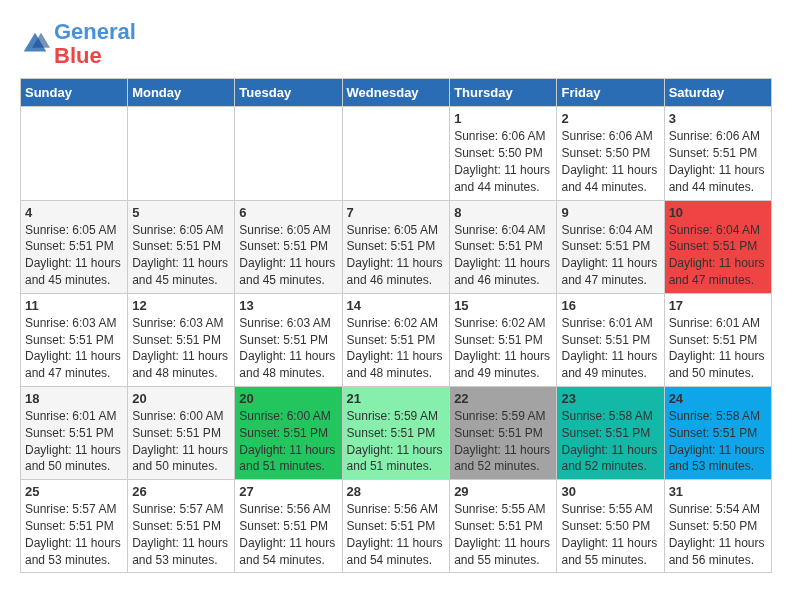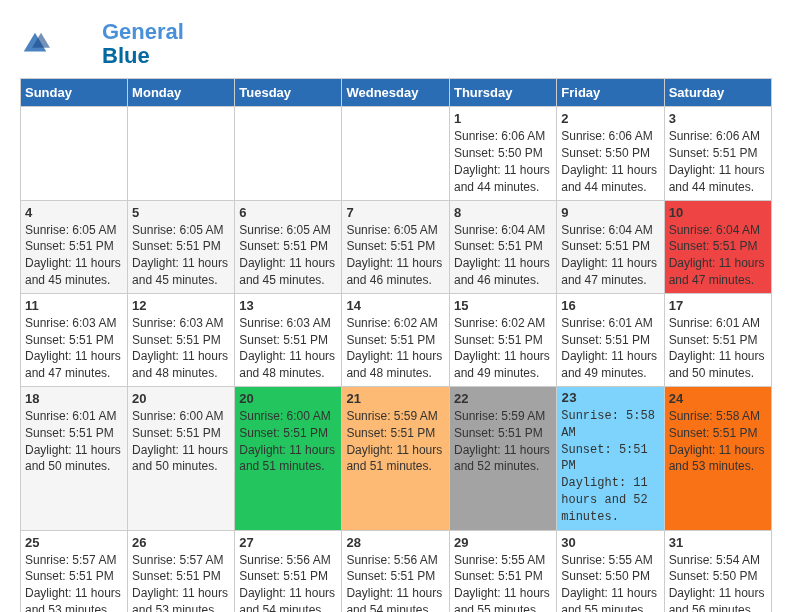--- a/index.html
+++ b/index.html
@@ -12,21 +12,20 @@
     }
     .header {
       display: flex;
       justify-content: space-between;
       align-items: flex-start;
       margin-bottom: 10px;
     }
     .logo {
       display: flex;
       align-items: center;
-      gap: 48px;
     }
     .logo-text {
       font-size: 22px;
       font-weight: bold;
       color: #1a1a6e;
       line-height: 1.1;
     }
     .logo-text span {
       color: #4a90d9;
     }
@@ -93,21 +92,21 @@
 <body>
 
 <div class="header">
   <div class="logo">
     <svg class="logo-icon" viewBox="0 0 40 40">
       <polygon points="20,5 35,30 5,30" fill="#2a6db5" opacity="0.85"></polygon>
       <polygon points="28,5 40,25 16,25" fill="#1a4a8a" opacity="0.6"></polygon>
     </svg>
     <div>
       <div class="logo-text">
-        <span>General</span><br><span style="color:#0369a1">Blue</span>
+        <span>General</span><br><span style="color:#ef4444">Blue</span>
       </div>
     </div>
   </div>
   <div class="title-block">
     <div class="month-title"></div>
     <div class="location"></div>
   </div>
 </div>
 
 <table class="calendar">
@@ -207,33 +206,33 @@
           <div class="day-info">Sunrise: 6:01 AM<br>Sunset: 5:51 PM<br>Daylight: 11 hours and 50 minutes.</div>
         </td>
         <td style="background: rgb(245, 245, 245);">
           <div class="day-num">20</div>
           <div class="day-info">Sunrise: 6:00 AM<br>Sunset: 5:51 PM<br>Daylight: 11 hours and 50 minutes.</div>
         </td>
         <td style="background: #22c55e;">
           <div class="day-num">20</div>
           <div class="day-info">Sunrise: 6:00 AM<br>Sunset: 5:51 PM<br>Daylight: 11 hours and 51 minutes.</div>
         </td>
-        <td style="background: #fdba74;">
+        <td style="background: #86efac;">
           <div class="day-num">21</div>
           <div class="day-info">Sunrise: 5:59 AM<br>Sunset: 5:51 PM<br>Daylight: 11 hours and 51 minutes.</div>
         </td>
         <td style="background: #a3a3a3;">
           <div class="day-num">22</div>
           <div class="day-info">Sunrise: 5:59 AM<br>Sunset: 5:51 PM<br>Daylight: 11 hours and 52 minutes.</div>
         </td>
-        <td style="background: #7dd3fc; font-family: Liberation Mono, monospace;">
+        <td style="background: #14b8a6;">
           <div class="day-num">23</div>
           <div class="day-info">Sunrise: 5:58 AM<br>Sunset: 5:51 PM<br>Daylight: 11 hours and 52 minutes.</div>
         </td>
-        <td style="background: #f97316;">
+        <td style="background: #0ea5e9;">
           <div class="day-num">24</div>
           <div class="day-info">Sunrise: 5:58 AM<br>Sunset: 5:51 PM<br>Daylight: 11 hours and 53 minutes.</div>
         </td>
       </tr>
       <tr>
         <td>
           <div class="day-num">25</div>
           <div class="day-info">Sunrise: 5:57 AM<br>Sunset: 5:51 PM<br>Daylight: 11 hours and 53 minutes.</div>
         </td>
         <td>

